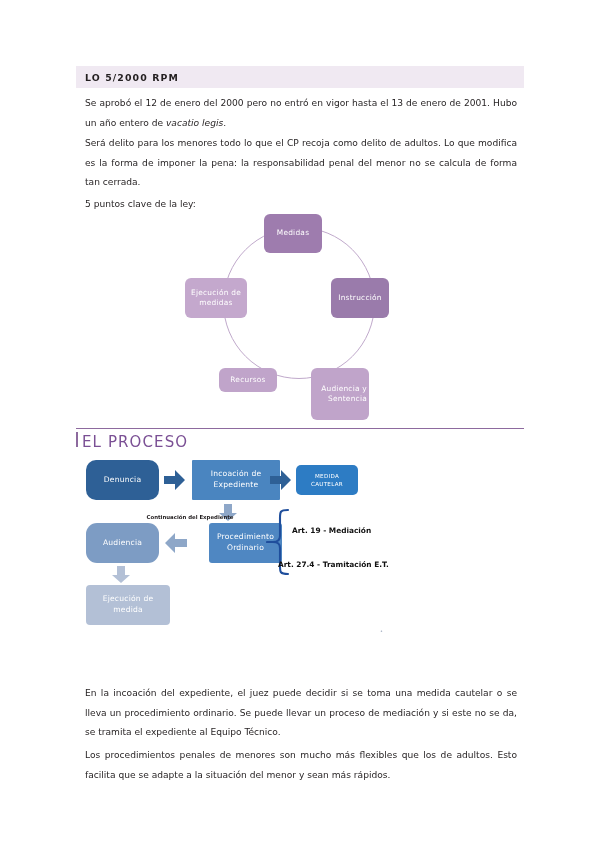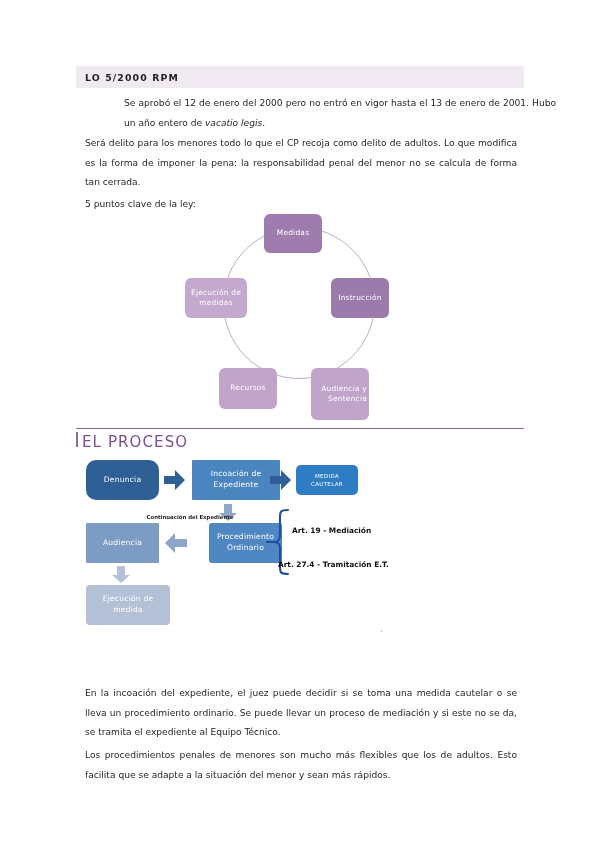--- a/index.html
+++ b/index.html
@@ -46,21 +46,21 @@
     position: absolute;
     left: 85px;
     width: 432px;
     font-size: 9.1px;
     line-height: 19.5px;
     text-align: justify;
     color: #231f20;
   }
   .para .it { font-style: italic; }
 
-  #p1 { top: 94px; margin-left: 39px; }
+  #p1 { top: 94px; }
   #p2 { top: 134px; }
   #p3 { top: 195px; }
 
   
   .cycle-wrap {
     position: absolute;
     left: 178px;
     top: 214px;
     width: 244px;
     height: 202px;
@@ -85,21 +85,21 @@
     color: #ffffff;
     font-size: 7.4px;
     line-height: 10.5px;
     letter-spacing: 0.25px;
     box-sizing: border-box;
     padding: 2px;
   }
   #cn-medidas     { left: 86px;  top: 0px;   width: 58px; height: 39px; background:#9e7cae; }
   #cn-instruccion { left: 153px; top: 64px;  width: 58px; height: 40px; background:#9a7bab; }
   #cn-audiencia   { left: 133px; top: 154px; width: 58px; height: 52px; background:#c0a4ca;text-align:right; }
-  #cn-recursos    { left: 41px;  top: 154px; width: 58px; height: 41px; background:#c0a4ca; }
+  #cn-recursos    { left: 41px;  top: 154px; width: 58px; height: 24px; background:#c0a4ca; }
   #cn-ejecucion   { left: 7px;   top: 64px;  width: 62px; height: 40px; background:#c4a8cd; }
 
   
   .proc-rule {
     position: absolute;
     left: 76px;
     top: 428px;
     width: 448px;
     height: 1px;
     background: #8d6a9e;
@@ -156,21 +156,21 @@
     left: 216px; top: 13px; width: 62px; height: 30px;
     background: #2d7cc4; border-radius: 5px;
     font-size: 5.6px; line-height: 8px; letter-spacing: 0.3px;
   }
   #fn-procedimiento {
     left: 129px; top: 71px; width: 73px; height: 40px;
     background: #4f87c2; border-radius: 3px;
   }
   #fn-audiencia {
     left: 6px; top: 71px; width: 73px; height: 40px;
-    background: #7d9cc4; border-radius: 1px;
+    background: #7d9cc4; border-radius: 11px;
   }
   #fn-ejecucion {
     left: 6px; top: 133px; width: 84px; height: 40px;
     background: #b3c0d6; border-radius: 4px;
   }
 
   
   .arrow { position: absolute; }
   .arrow svg { display: block; }
 

